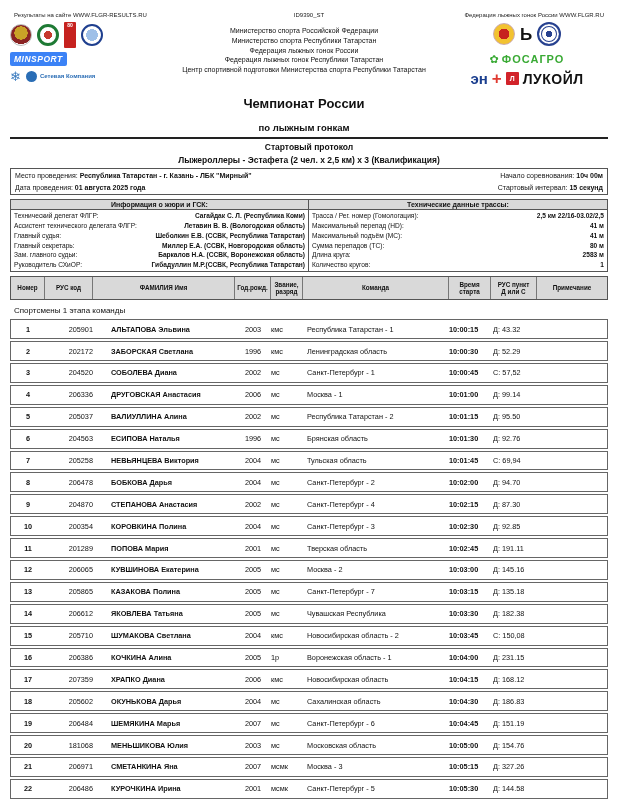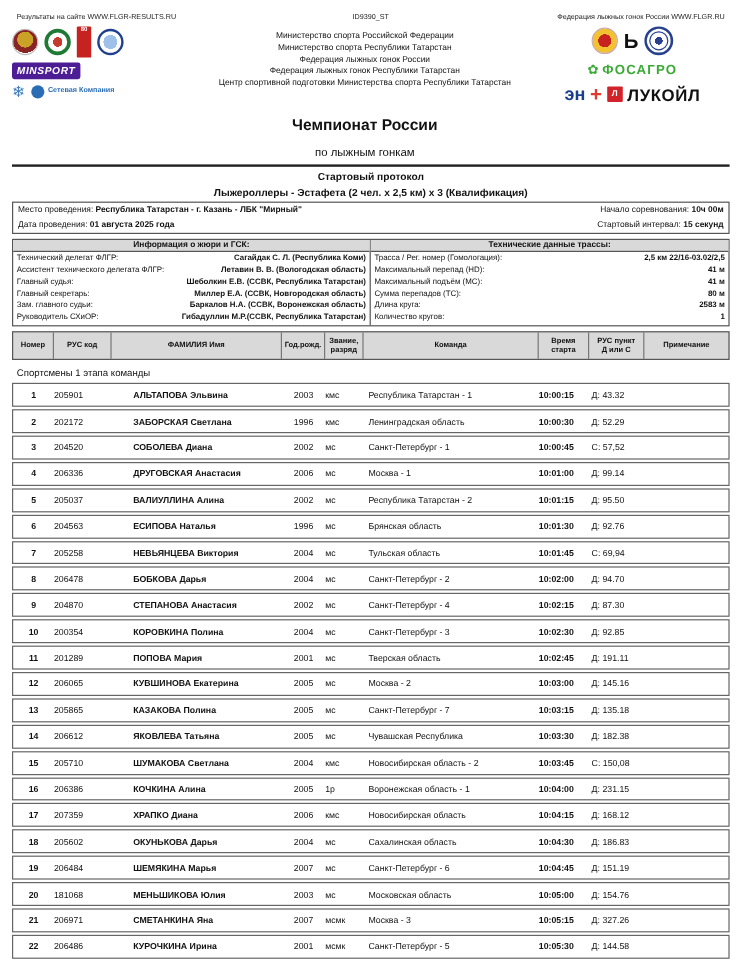--- a/index.html
+++ b/index.html
@@ -9,29 +9,29 @@
 
   .topbar { display:flex; justify-content:space-between; font-size:6px; color:#222; padding:2px 4px 0 4px; }
   .topbar .mid { position:absolute; left:50%; transform:translateX(-50%); }
   .topbar { position:relative; }
 
   .header { display:flex; margin-top:4px; }
   .logos-left { width:152px; }
   .logos-right { width:162px; display:flex; flex-direction:column; align-items:center; }
   .org-block { flex:1; text-align:center; font-size:7px; line-height:1.4; padding-top:4px; }
   .champ-title { font-size:13px; font-weight:bold; margin-top:20px; }
-  .champ-sub { font-size:9.5px; font-weight:normal; margin-top:8px; }
+  .champ-sub { font-size:9.5px; font-weight:bold; margin-top:8px; }
 
   .logo-row { display:flex; align-items:center; gap:5px; margin-bottom:4px; }
   .emb { display:inline-block; border-radius:50%; }
   .emb-eagle { width:22px; height:22px; background:radial-gradient(circle at 50% 40%, #c9a227 0 42%, #8a2323 43% 70%, #fff 71%); border:1px solid #bbb; }
   .emb-tatarstan { width:22px; height:22px; border:3px solid #1e7a34; background:radial-gradient(circle, #c63a2e 0 34%, #fff 35%); }
   .emb-volgograd { width:12px; height:26px; background:#c6221f; color:#fff; font-size:5px; font-weight:bold; display:flex; align-items:flex-start; justify-content:center; border-radius:1px; }
   .emb-skier { width:22px; height:22px; border:2px solid #1f3f8f; background:radial-gradient(circle, #9fc0e8 0 45%, #fff 46%); }
-  .minsport-box { display:inline-block; color:#fff; background:#4c1d95; font-weight:800; font-style:italic; font-size:8.5px; padding:2px 4px; border-radius:2px; letter-spacing:0.5px; }
+  .minsport-box { display:inline-block; color:#fff; background:#3b82f6; font-weight:800; font-style:italic; font-size:8.5px; padding:2px 4px; border-radius:2px; letter-spacing:0.5px; }
   .snowflake { color:#3a7bbf; font-size:13px; line-height:1; }
   .setevaya { display:flex; align-items:center; gap:3px; color:#2a6db5; font-size:6px; font-weight:bold; line-height:1.1; }
   .setevaya-dot { width:11px; height:11px; border-radius:50%; background:#2a6db5; display:inline-block; }
 
   .emb-fund { width:22px; height:22px; background:radial-gradient(circle, #c6221f 0 38%, #f2c230 39% 72%, #fff 73%); border:1px solid #caa; }
   .brugi { font-size:17px; font-weight:800; color:#111; line-height:1; }
   .emb-flgr { width:24px; height:24px; border:2px solid #27418f; background:radial-gradient(circle, #27418f 0 22%, #fff 23% 60%, #c9d4ee 61%); box-shadow: inset 0 0 0 2px #fff, inset 0 0 0 3px #27418f; }
   .fosagro { display:flex; align-items:center; gap:3px; margin-top:3px; }
   .fosagro-flower { color:#3aaa35; font-size:11px; line-height:1; }
   .fosagro-text { color:#3aaa35; font-weight:800; font-size:11px; letter-spacing:1px; }
@@ -60,21 +60,21 @@
 
   :root { --cols: 34px 48px 142px 36px 32px 146px 42px 46px 1fr; }
   .thead { display:grid; grid-template-columns:var(--cols); border:1px solid #555; background:#d9d9d9; margin-top:4px; height:24px; }
   .thcell { font-size:6.3px; font-weight:bold; display:flex; align-items:center; justify-content:center; text-align:center; border-right:1px solid #777; white-space:pre-line; line-height:1.2; }
   .thcell:last-child { border-right:none; }
 
   .section-title { font-size:8px; font-weight:normal; margin:6px 0 4px 4px; }
 
   .trow { display:grid; grid-template-columns:var(--cols); border:1px solid #666; height:19.9px; align-items:center; margin-bottom:2px; background:#fff; font-size:7.3px; }
   .c-num { text-align:center; font-weight:bold; }
-  .c-code { text-align:left; }
+  .c-code { text-align:right; }
   .c-name { font-weight:bold; padding-left:2px;margin-left:16px; }
   .c-year { text-align:center; }
   .c-rank { }
   .c-team { padding-left:4px; }
   .c-start { font-weight:bold; }
   .c-pts { padding-left:2px; }
   .c-note { padding-left:2px; }
 </style>
 </head>
 <body>

